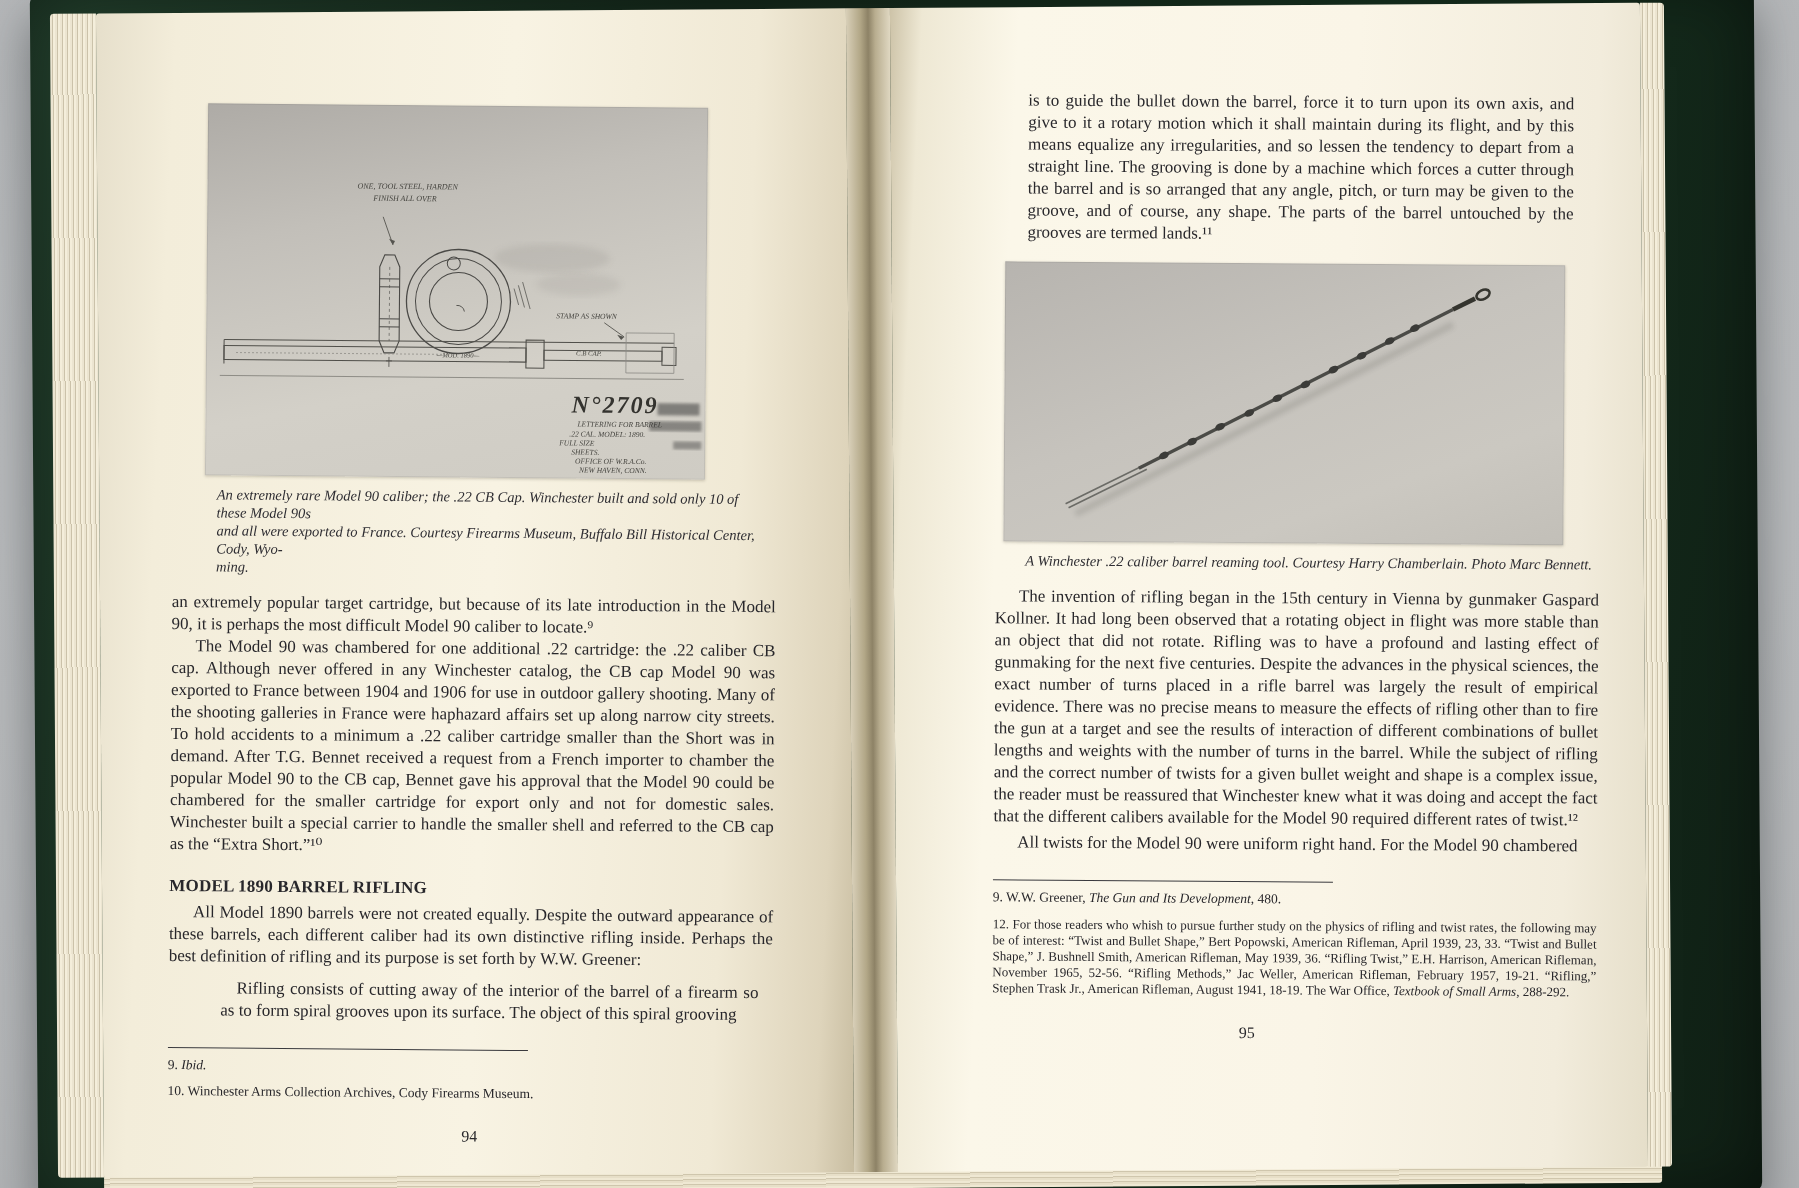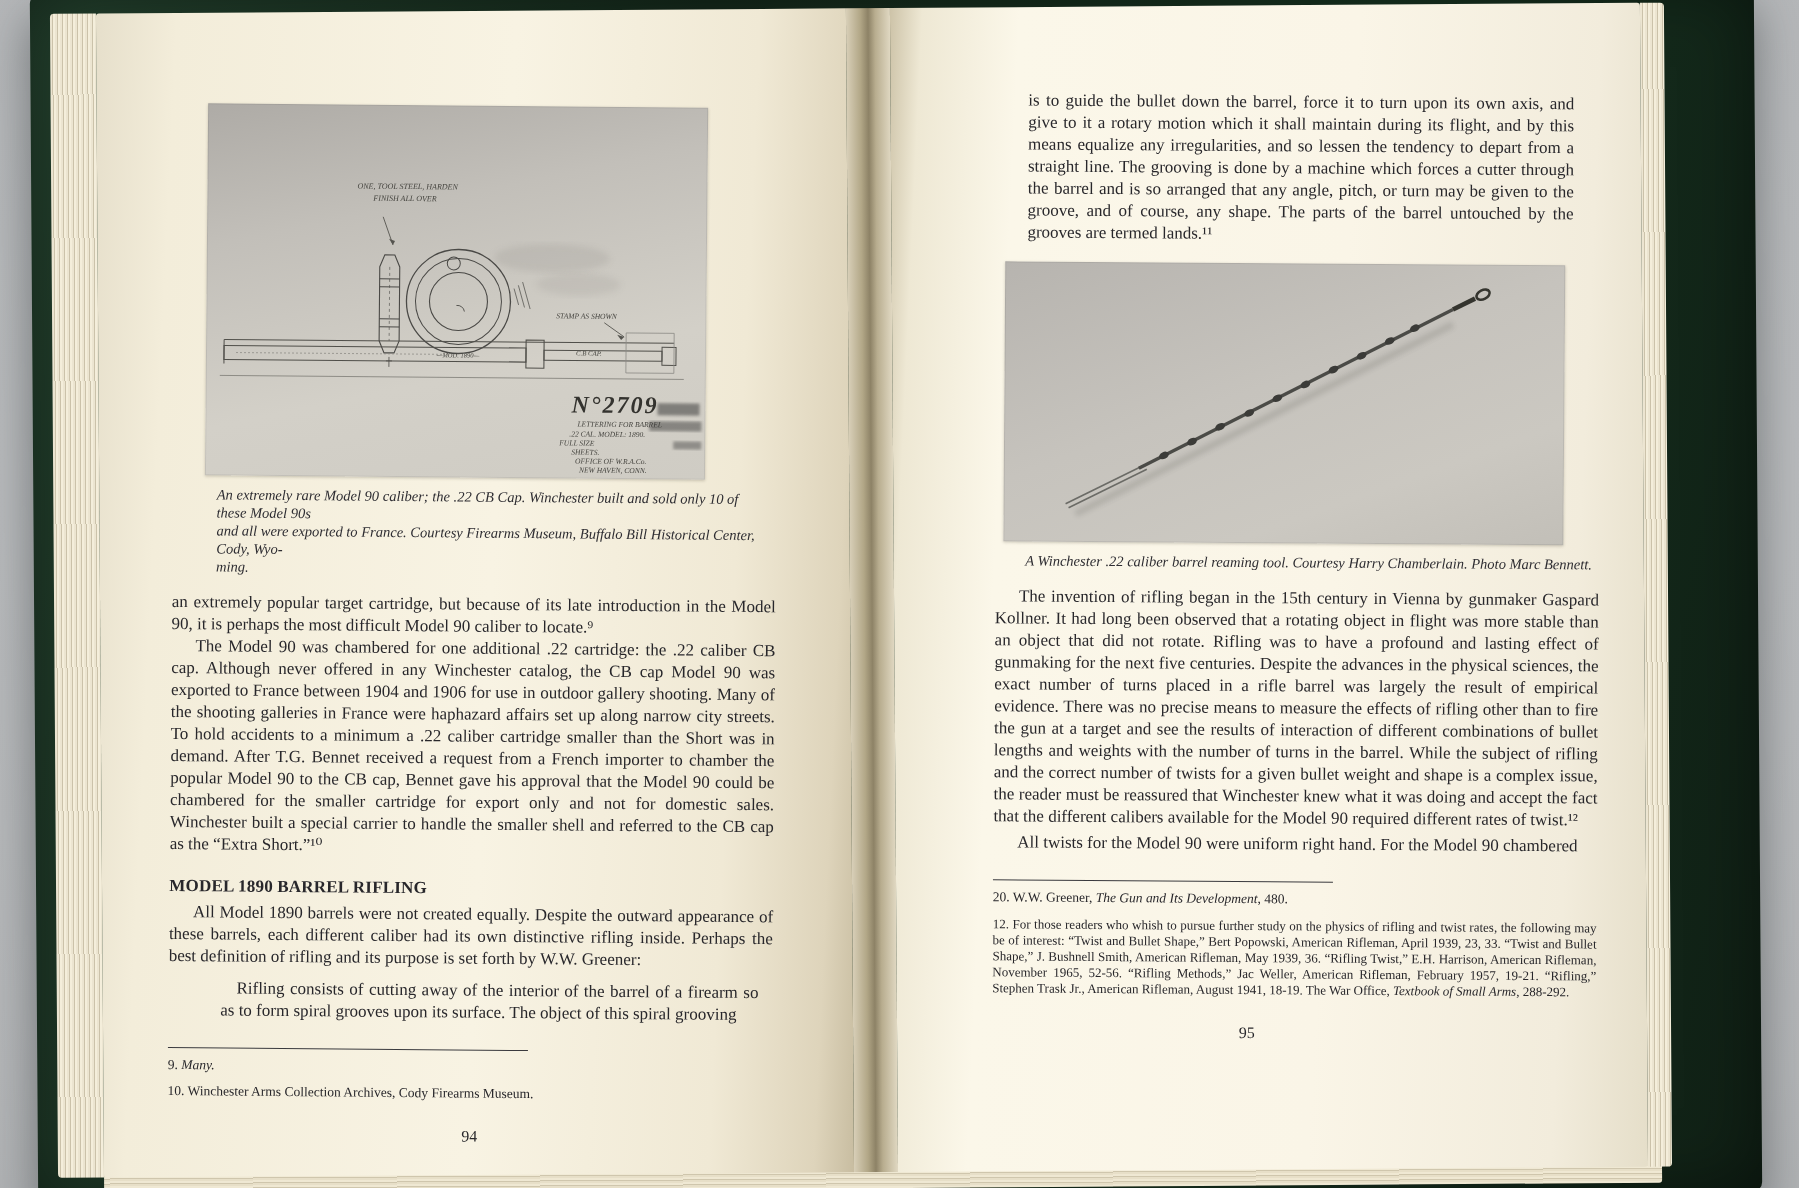--- a/index.html
+++ b/index.html
@@ -144,21 +144,21 @@
           </div>
 
           <p class="body first">an extremely popular target cartridge, but because of its late introduction in the Model 90, it is perhaps the most difficult Model 90 caliber to locate.⁹</p>
           <p class="body indent">The Model 90 was chambered for one additional .22 cartridge: the .22 caliber CB cap. Although never offered in any Winchester catalog, the CB cap Model 90 was exported to France between 1904 and 1906 for use in outdoor gallery shooting. Many of the shooting galleries in France were haphazard affairs set up along narrow city streets. To hold accidents to a minimum a .22 caliber cartridge smaller than the Short was in demand. After T.G. Bennet received a request from a French importer to chamber the popular Model 90 to the CB cap, Bennet gave his approval that the Model 90 could be chambered for the smaller cartridge for export only and not for domestic sales. Winchester built a special carrier to handle the smaller shell and referred to the CB cap as the “Extra Short.”¹⁰</p>
           <h3 class="heading">MODEL 1890 BARREL RIFLING</h3>
           <p class="body indent">All Model 1890 barrels were not created equally. Despite the outward appearance of these barrels, each different caliber had its own distinctive rifling inside. Perhaps the best definition of rifling and its purpose is set forth by W.W. Greener:</p>
           <div class="quote">Rifling consists of cutting away of the interior of the barrel of a firearm so as to form spiral grooves upon its surface. The object of this spiral grooving</div>
 
           <div class="fn-block">
             <div class="fn-rule"></div>
-            <p class="fn"><span>9. </span><i>Many.</i></p>
+            <p class="fn"><span>9. </span><i>Ibid.</i></p>
             <p class="fn">10. Winchester Arms Collection Archives, Cody Firearms Museum.</p>
           </div>
 
           <div class="page-num">94</div>
         </div>
       </div>
 
       <div class="gutter"></div>
 
       <div class="page right">
@@ -194,21 +194,21 @@
             </svg>
           </div>
 
           <div class="caption cap-right">A Winchester .22 caliber barrel reaming tool. Courtesy Harry Chamberlain. Photo Marc Bennett.</div>
 
           <p class="body first indent">The invention of rifling began in the 15th century in Vienna by gunmaker Gaspard Kollner. It had long been observed that a rotating object in flight was more stable than an object that did not rotate. Rifling was to have a profound and lasting effect of gunmaking for the next five centuries. Despite the advances in the physical sciences, the exact number of turns placed in a rifle barrel was largely the result of empirical evidence. There was no precise means to measure the effects of rifling other than to fire the gun at a target and see the results of interaction of different combinations of bullet lengths and weights with the number of turns in the barrel. While the subject of rifling and the correct number of twists for a given bullet weight and shape is a complex issue, the reader must be reassured that Winchester knew what it was doing and accept the fact that the different calibers available for the Model 90 required different rates of twist.¹²</p>
           <p class="body indent" style="margin-top:4px;">All twists for the Model 90 were uniform right hand. For the Model 90 chambered</p>
 
           <div class="fn-block">
             <div class="fn-rule" style="width:340px;"></div>
-            <p class="fn"><span>20. W.W. Greener, </span><i>The Gun and Its Development</i><span>, 480.</span></p>
+            <p class="fn"><span>9. W.W. Greener, </span><i>The Gun and Its Development</i><span>, 480.</span></p>
             <p class="fn fn12"><span>12. For those readers who whish to pursue further study on the physics of rifling and twist rates, the following may be of interest: “Twist and Bullet Shape,” Bert Popowski, American Rifleman, April 1939, 23, 33. “Twist and Bullet Shape,” J. Bushnell Smith, American Rifleman, May 1939, 36. “Rifling Twist,” E.H. Harrison, American Rifleman, November 1965, 52-56. “Rifling Methods,” Jac Weller, American Rifleman, February 1957, 19-21. “Rifling,” Stephen Trask Jr., American Rifleman, August 1941, 18-19. The War Office, </span><i>Textbook of Small Arms</i><span>, 288-292.</span></p>
           </div>
 
           <div class="page-num right-num">95</div>
         </div>
       </div>
 
       <div class="edge-stack right"></div>
     </div>
   </div>

